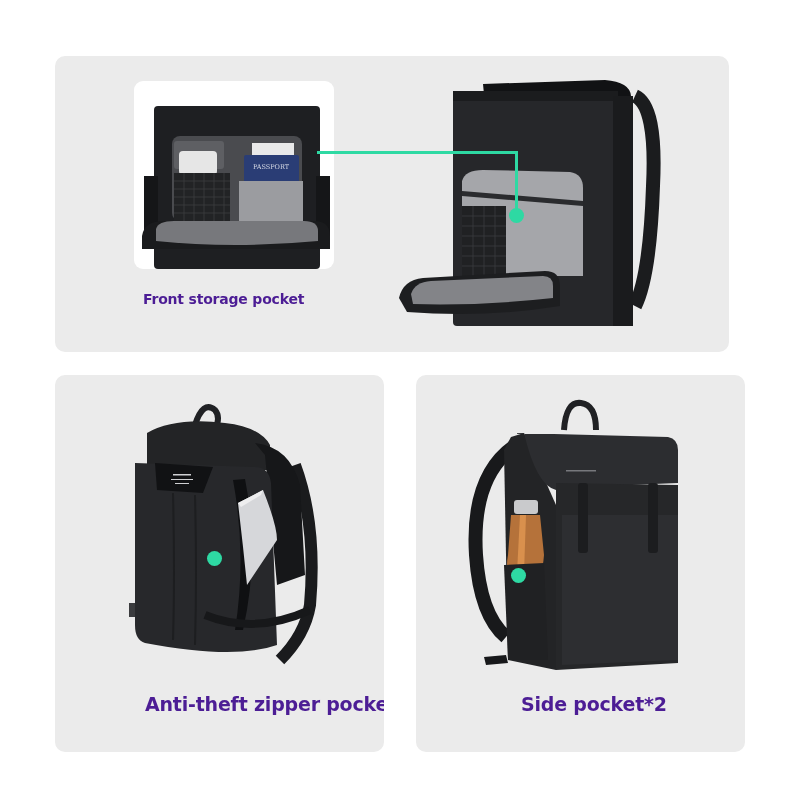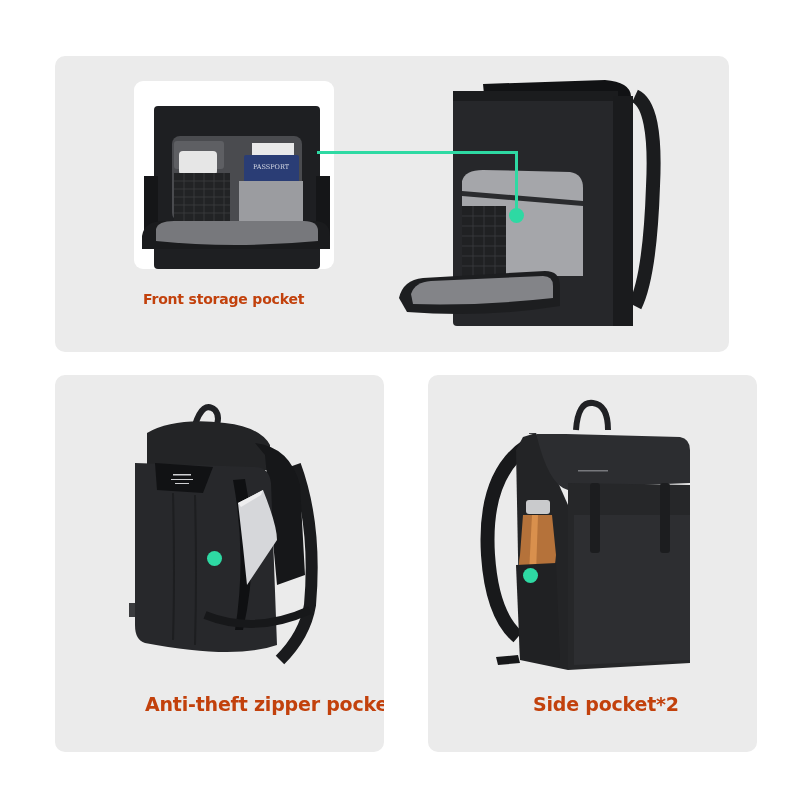--- a/index.html
+++ b/index.html
@@ -7,25 +7,25 @@
     body { position: relative; font-family: "DejaVu Sans", sans-serif; }
 
     .panel {
       position: absolute;
       background: #ebebeb;
       border-radius: 10px;
       overflow: hidden;
     }
     #panel-top { left: 55px; top: 56px; width: 674px; height: 296px; }
     #panel-bl  { left: 55px; top: 375px; width: 329px; height: 377px; }
-    #panel-br  { left: 428px; top: 375px; width: 329px; height: 377px; padding-left: 40px; }
+    #panel-br  { left: 416px; top: 375px; width: 329px; height: 377px; padding-left: 40px; }
 
     .caption {
       position: absolute;
-      color: #c2410c;
+      color: #4c1d95;
       font-weight: bold;
       white-space: nowrap;
       letter-spacing: -0.2px;
     }
     #cap-top { left: 88px; top: 235px; font-size: 14px; }
     #cap-bl  { left: 90px; top: 318px; font-size: 19px; }
     #cap-br  { left: 105px; top: 318px; font-size: 19px; }
 
     .inset {
       position: absolute;

